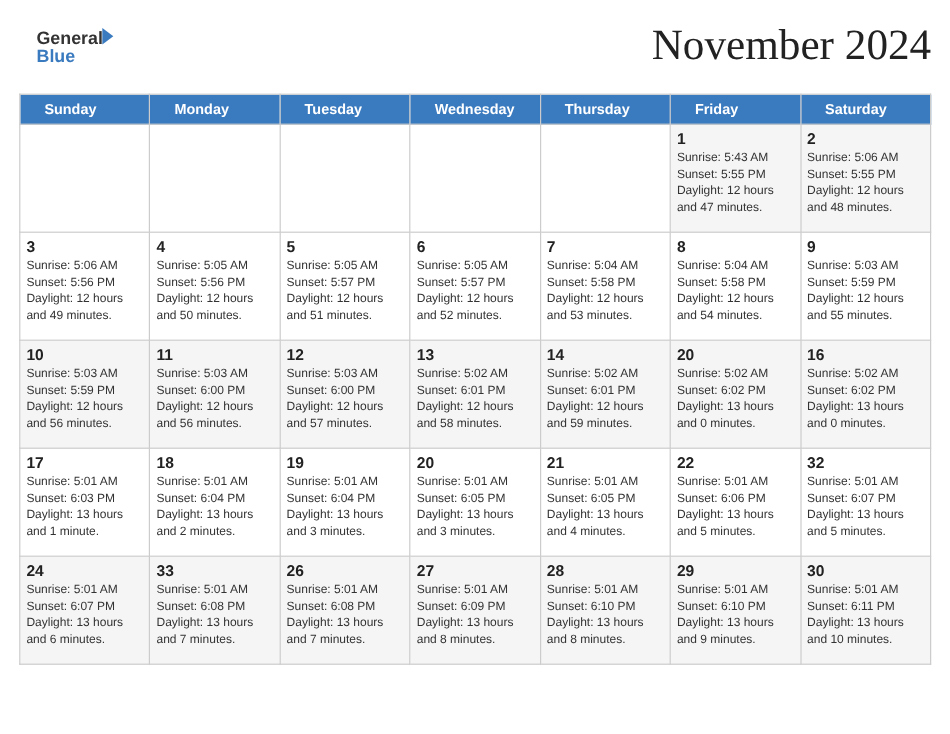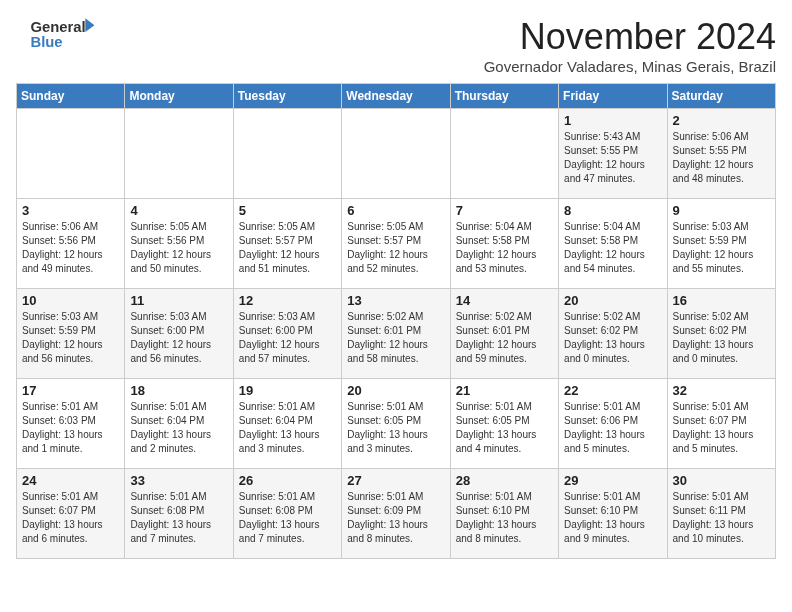--- a/index.html
+++ b/index.html
@@ -5,61 +5,62 @@
     * { box-sizing: border-box; margin: 0; padding: 0; }
     body {
       font-family: Arial, sans-serif;
       background: #fff;
       width: 792px;
       min-height: 612px;
       padding: 16px;
     }
     .header {
       display: flex;
-      align-items: flex-start;
+      align-items: center;
       justify-content: space-between;
-      margin-bottom: 8px;
+      margin-bottom: 20px;
     }
     .logo {
       display: flex;
       flex-direction: column;
       align-items: flex-start;
     }
     .logo-icon {
       width: 36px;
       height: 28px;
     }
     .logo-row {
       display: flex;
       align-items: center;
       gap: 4px;
     }
     .title-block {
       text-align: right;
+      font-family: Liberation Serif, serif;
     }
     .month-title {
       font-size: 36px;
       font-weight: normal;
       color: #222;
     }
     .location-title {
       font-size: 15px;
       color: #444;
     }
     .calendar-table {
       width: 100%;
       border-collapse: collapse;
       table-layout: fixed;
     }
     .calendar-table thead tr th {
       background-color: #3a7abf;
       color: #fff;
       font-size: 12px;
       font-weight: bold;
-      padding: 5px 4px;
+      padding: 5px 20px;
       text-align: left;
       border: 1px solid #ccc;
     }
     .calendar-table tbody tr td {
       border: 1px solid #ccc;
       vertical-align: top;
       padding: 4px 5px;
       font-size: 10.5px;
       color: #333;
       height: 90px;
@@ -92,21 +93,20 @@
     <div class="logo-row">
       <svg class="logo-icon" viewBox="0 0 36 28" xmlns="http://www.w3.org/2000/svg">
           <text x="0" y="14" font-size="13" font-weight="bold" fill="#333">General</text>
           <text x="0" y="27" font-size="13" font-weight="bold" fill="#3a7abf">Blue</text>
           <polygon points="48,2 56,8 48,14" fill="#3a7abf"></polygon>
         </svg>
     </div>
   </div>
   <div class="title-block">
     <div class="month-title">November 2024</div>
-    <div class="location-title">Governador Valadares, Minas Gerais, Brazil</div>
   </div>
 </div>
 
 <table class="calendar-table">
   <thead>
     <tr>
     <th>Sunday</th>
         <th>Monday</th>
         <th>Tuesday</th>
         <th>Wednesday</th>

